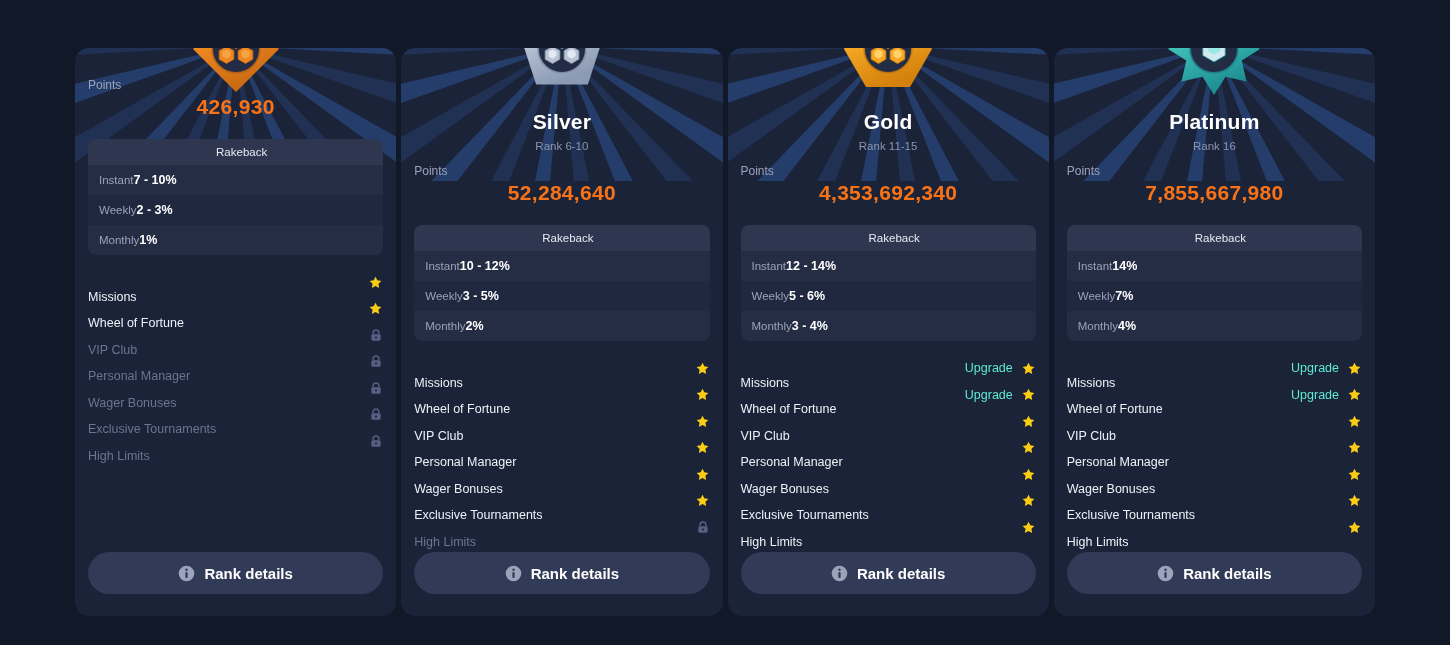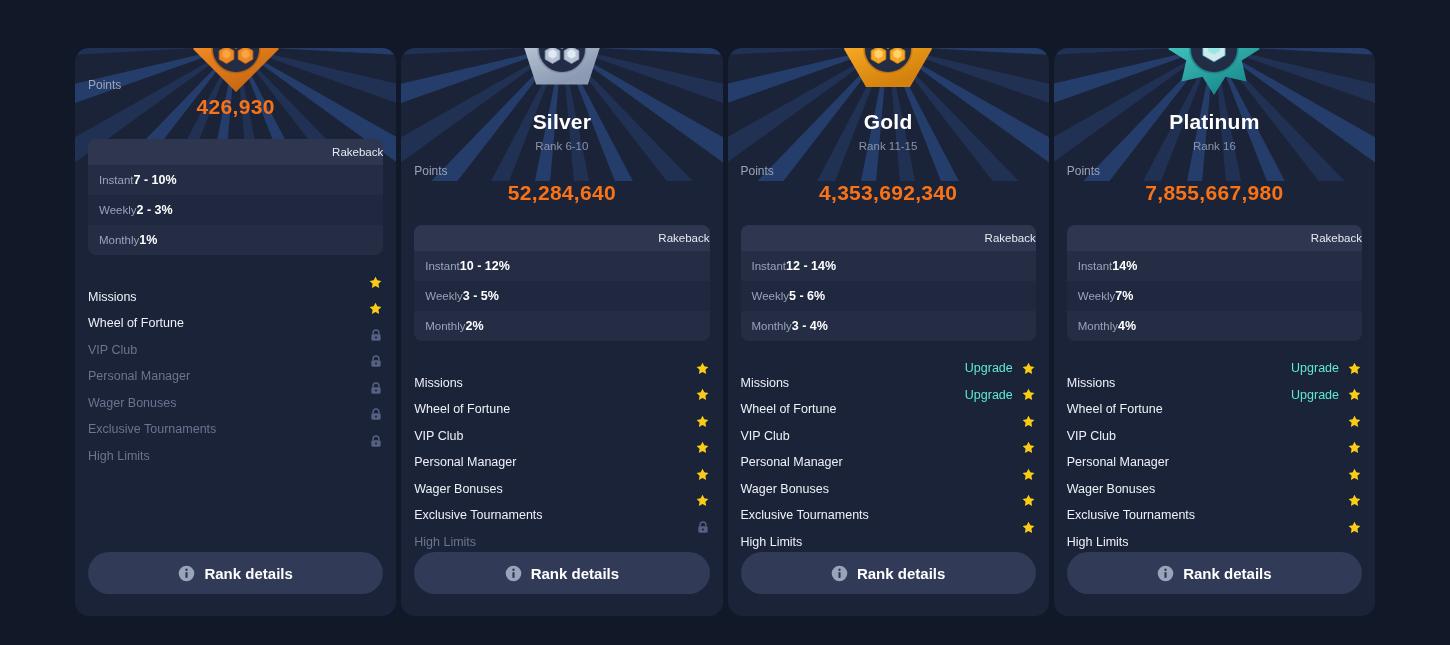--- a/index.html
+++ b/index.html
@@ -77,21 +77,21 @@
     letter-spacing:.3px;
   }
 
   .rakeback {
     margin-top:20px;
     border-radius:8px;
     overflow:hidden;
   }
   .rb-head {
     background:#2f3650;
-    text-align:right;
+    text-align:center;
     font-size:11.5px;
     color:#e7eaf3;
     padding:7px 0 7px 12px;
     font-weight:500;
   }
   .rb-row {
     display:flex;
     justify-content:flex-start;
     align-items:center;
     padding:8px 11px;

